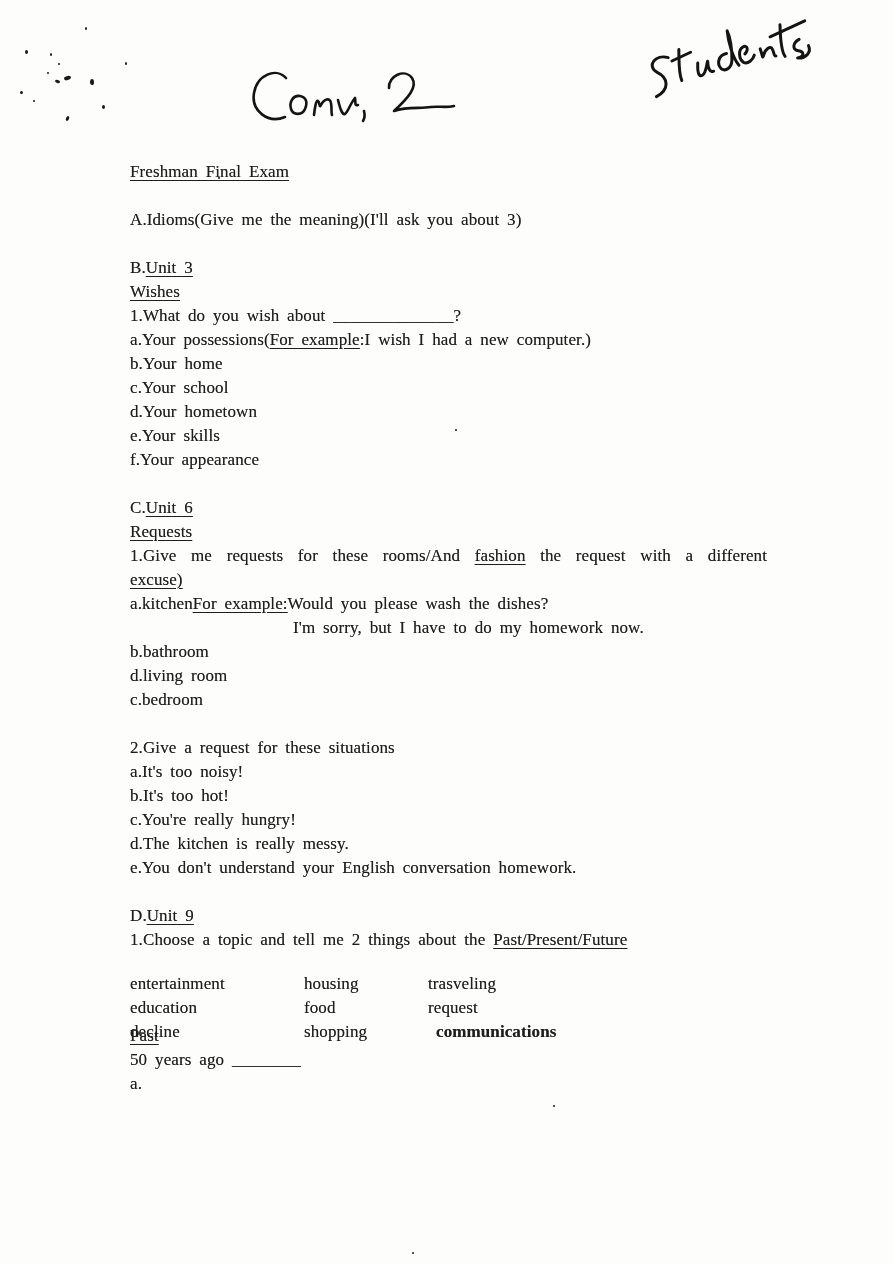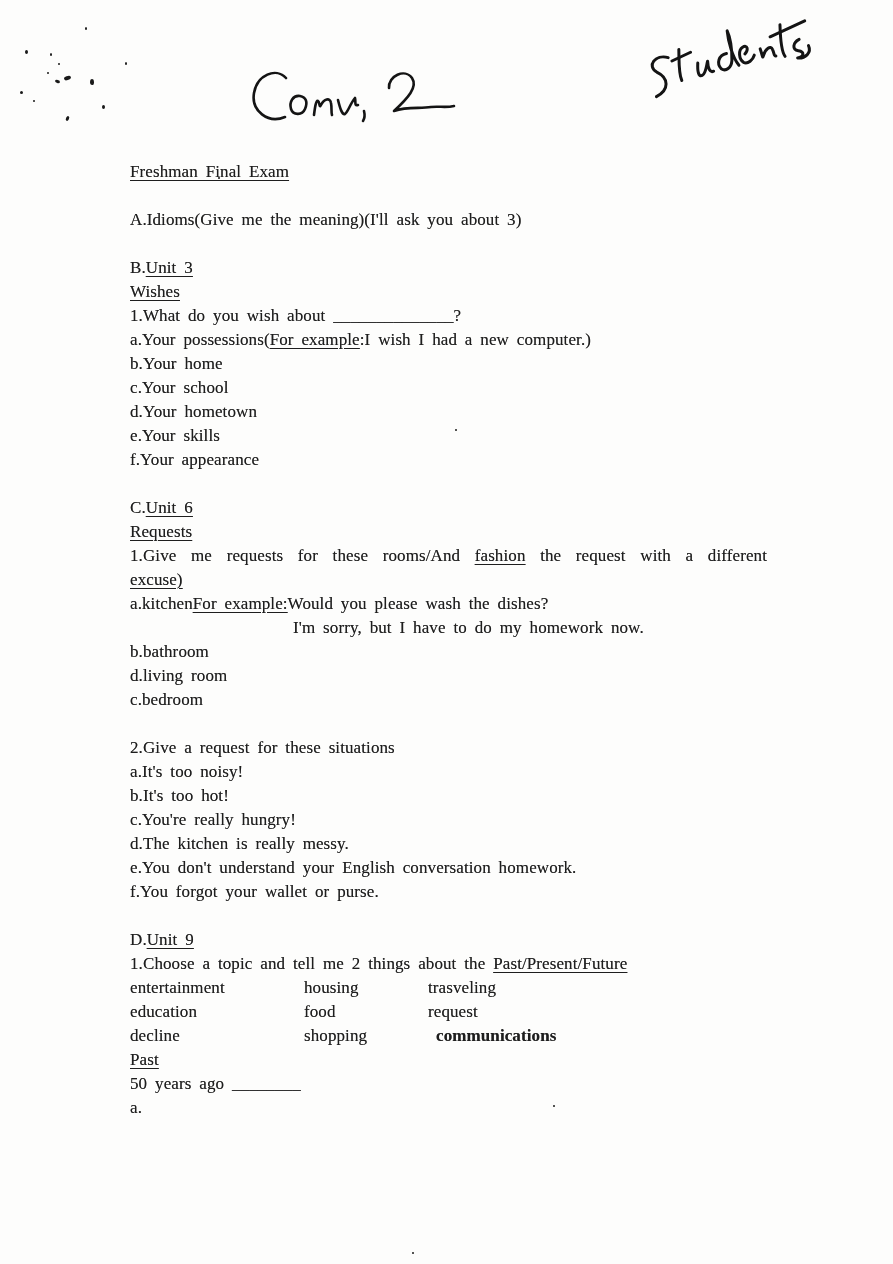--- a/index.html
+++ b/index.html
@@ -31,21 +31,21 @@
   }
   .just {
     white-space: normal;
     width: 637px;
     text-align: justify;
     text-align-last: justify;
   }
   .indent { padding-left: 163px; }
   
   .cols span { display: inline-block; }
-  .c1 { width: 174px; }
+  .c1 { width: 174px; margin-top: 20px; }
   .c2 { width: 124px; }
   .c3-pad { padding-left: 8px; font-weight: bold; }
   
   .hw { position: absolute; }
   .hw path { fill: none; stroke: #141414; stroke-linecap: round; stroke-linejoin: round; }
   .hw-conv { left: 248px; top: 64px; }
   .hw-students { left: 640px; top: 12px; transform: rotate(-11deg); }
   
   .speck { position: absolute; background: #1a1a1a; border-radius: 50%; }
 </style>
@@ -128,21 +128,20 @@
   <div class="line">d.living room</div>
   <div class="line">c.bedroom</div>
   <div class="sp"></div>
 
   <div class="line">2.Give a request for these situations</div>
   <div class="line">a.It's too noisy!</div>
   <div class="line">b.It's too hot!</div>
   <div class="line">c.You're really hungry!</div>
   <div class="line">d.The kitchen is really messy.</div>
   <div class="line">e.You don't understand your English conversation homework.</div>
-  <div class="line">f.You forgot your wallet or purse.</div>
   <div class="sp"></div>
 
   <div class="line"><span>D.</span><span class="u">Unit 9</span></div>
   <div class="line"><span>1.Choose a topic and tell me 2 things about the </span><span class="u">Past/Present/Future</span></div>
   <div class="line cols"><span class="c1">entertainment</span><span class="c2">housing</span><span>trasveling</span></div>
   <div class="line cols"><span class="c1">education</span><span class="c2">food</span><span>request</span></div>
   <div class="line cols"><span class="c1">decline</span><span class="c2">shopping</span><span class="c3-pad">communications</span></div>
   <div class="line"><span class="u">Past</span></div>
   <div class="line"><span>50 years ago </span><span>________</span></div>
   <div class="line">a.</div>

